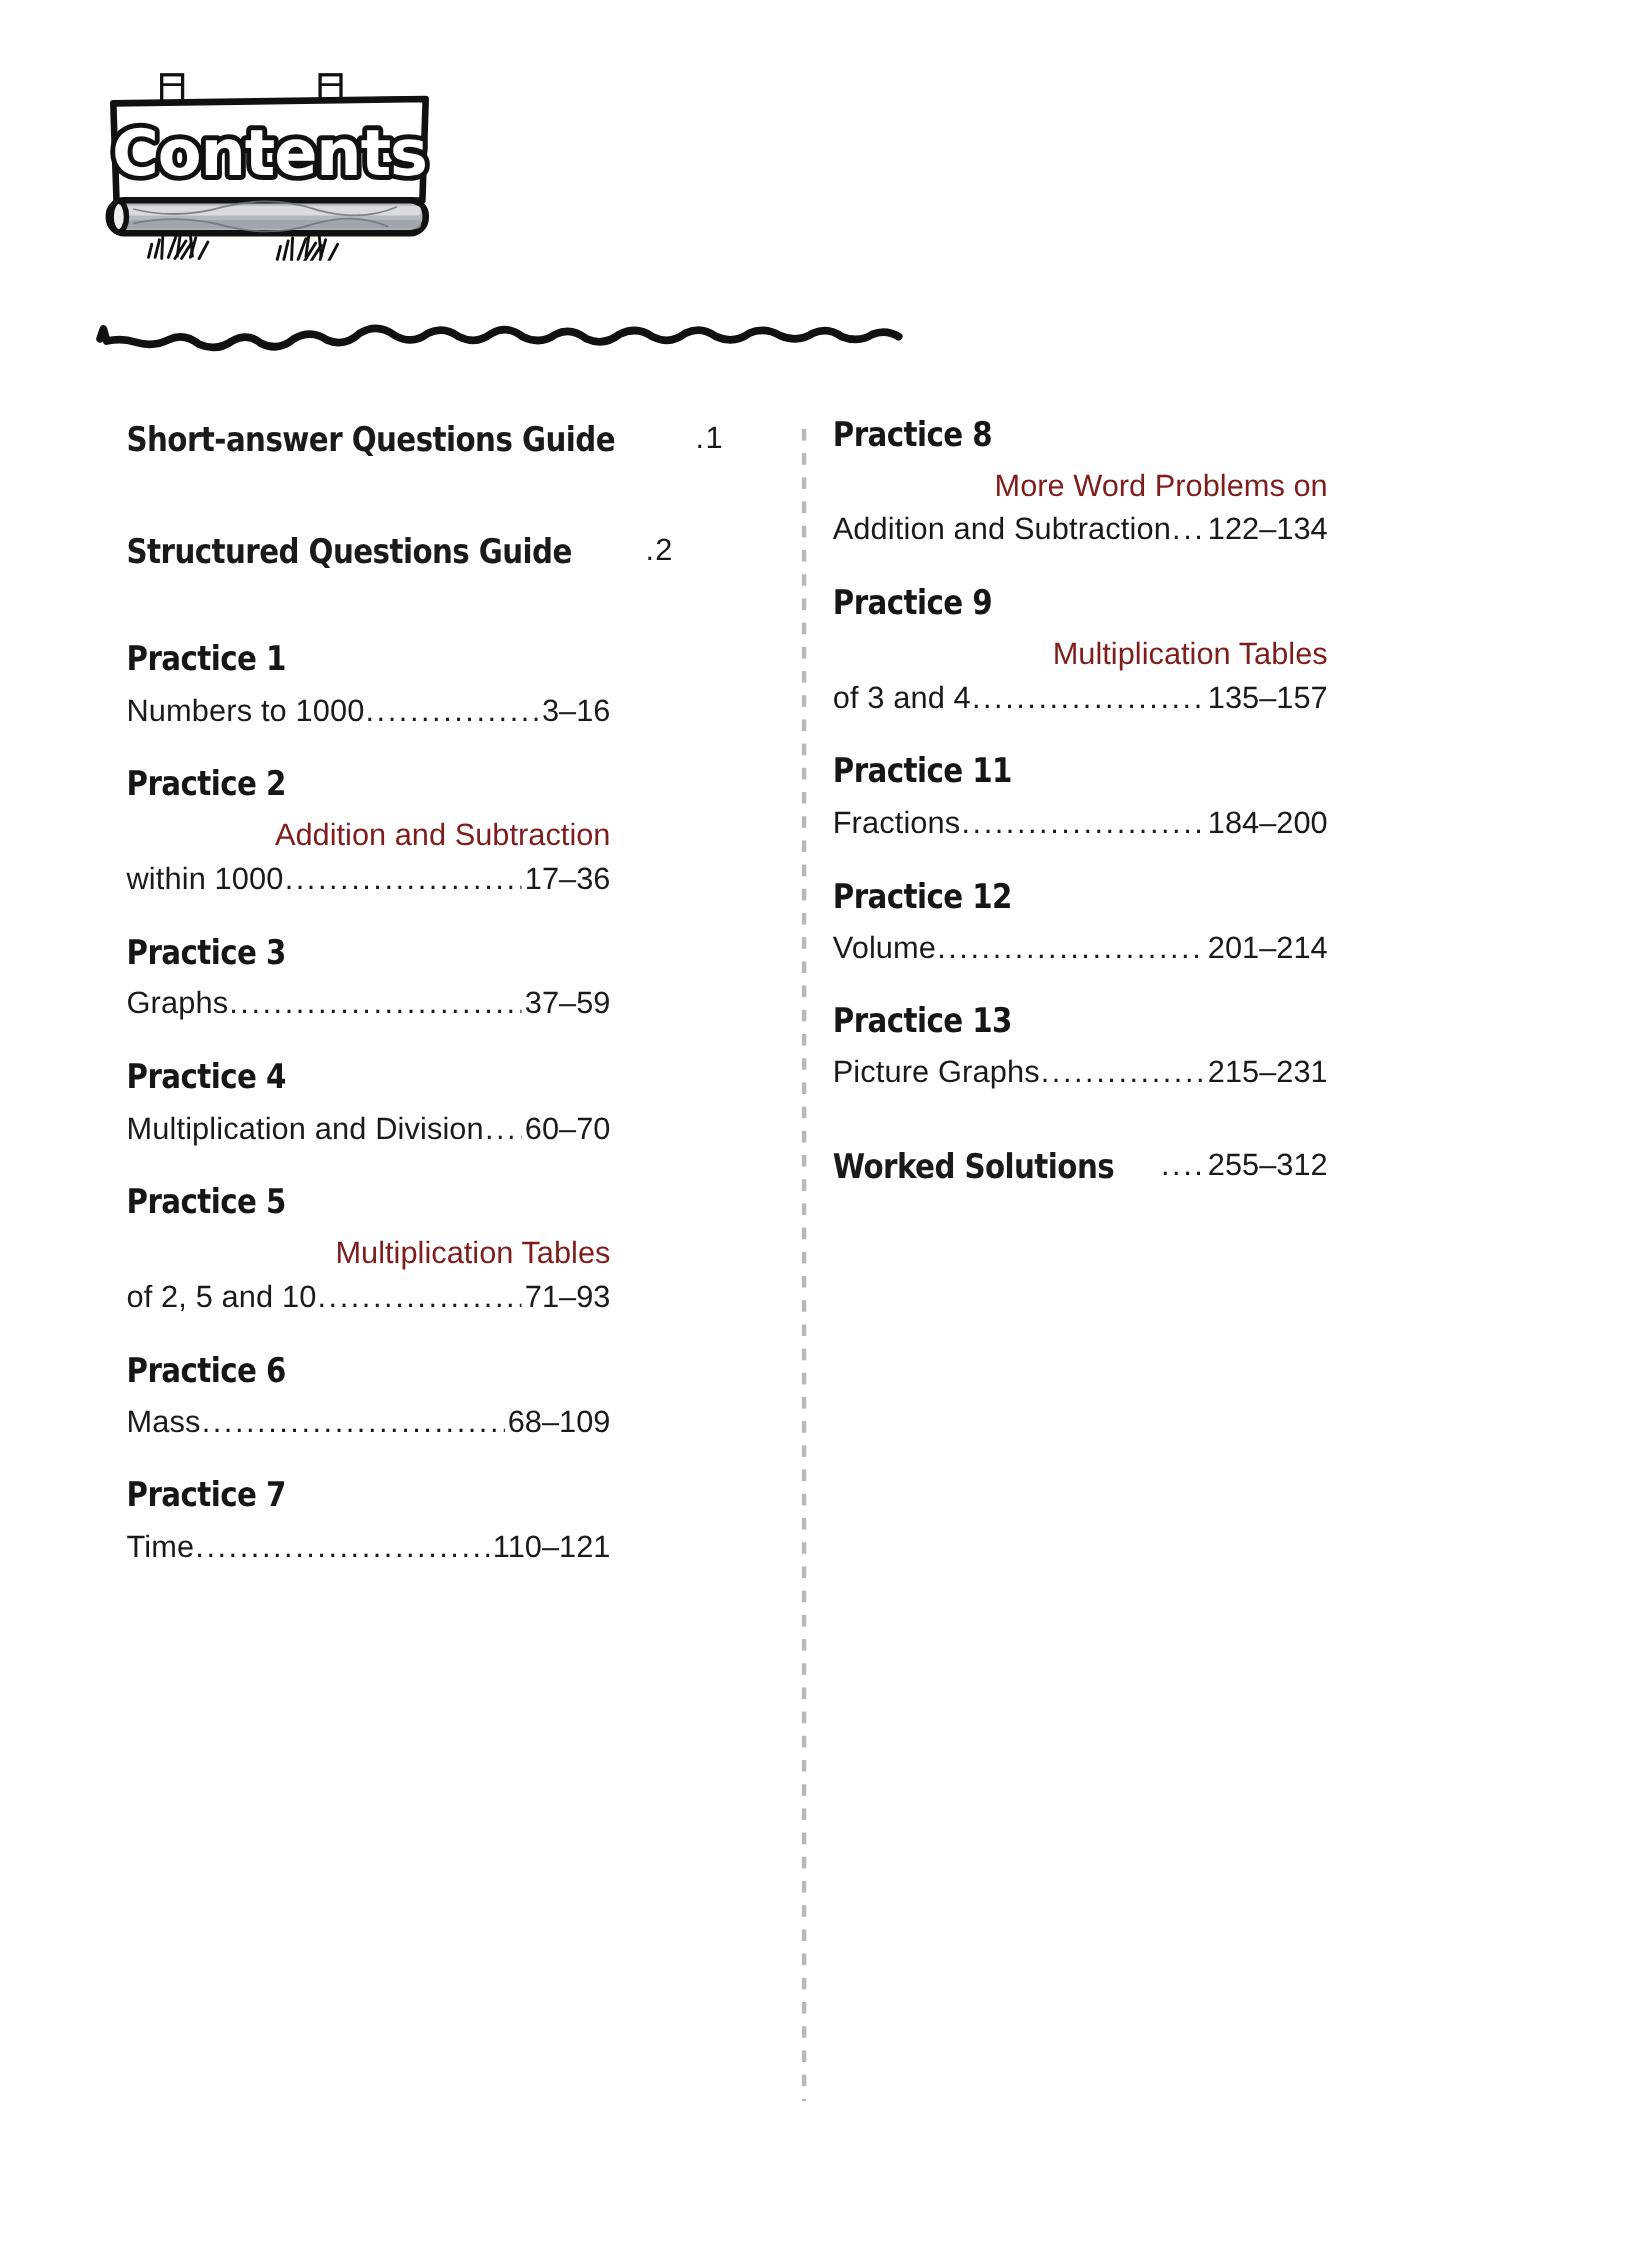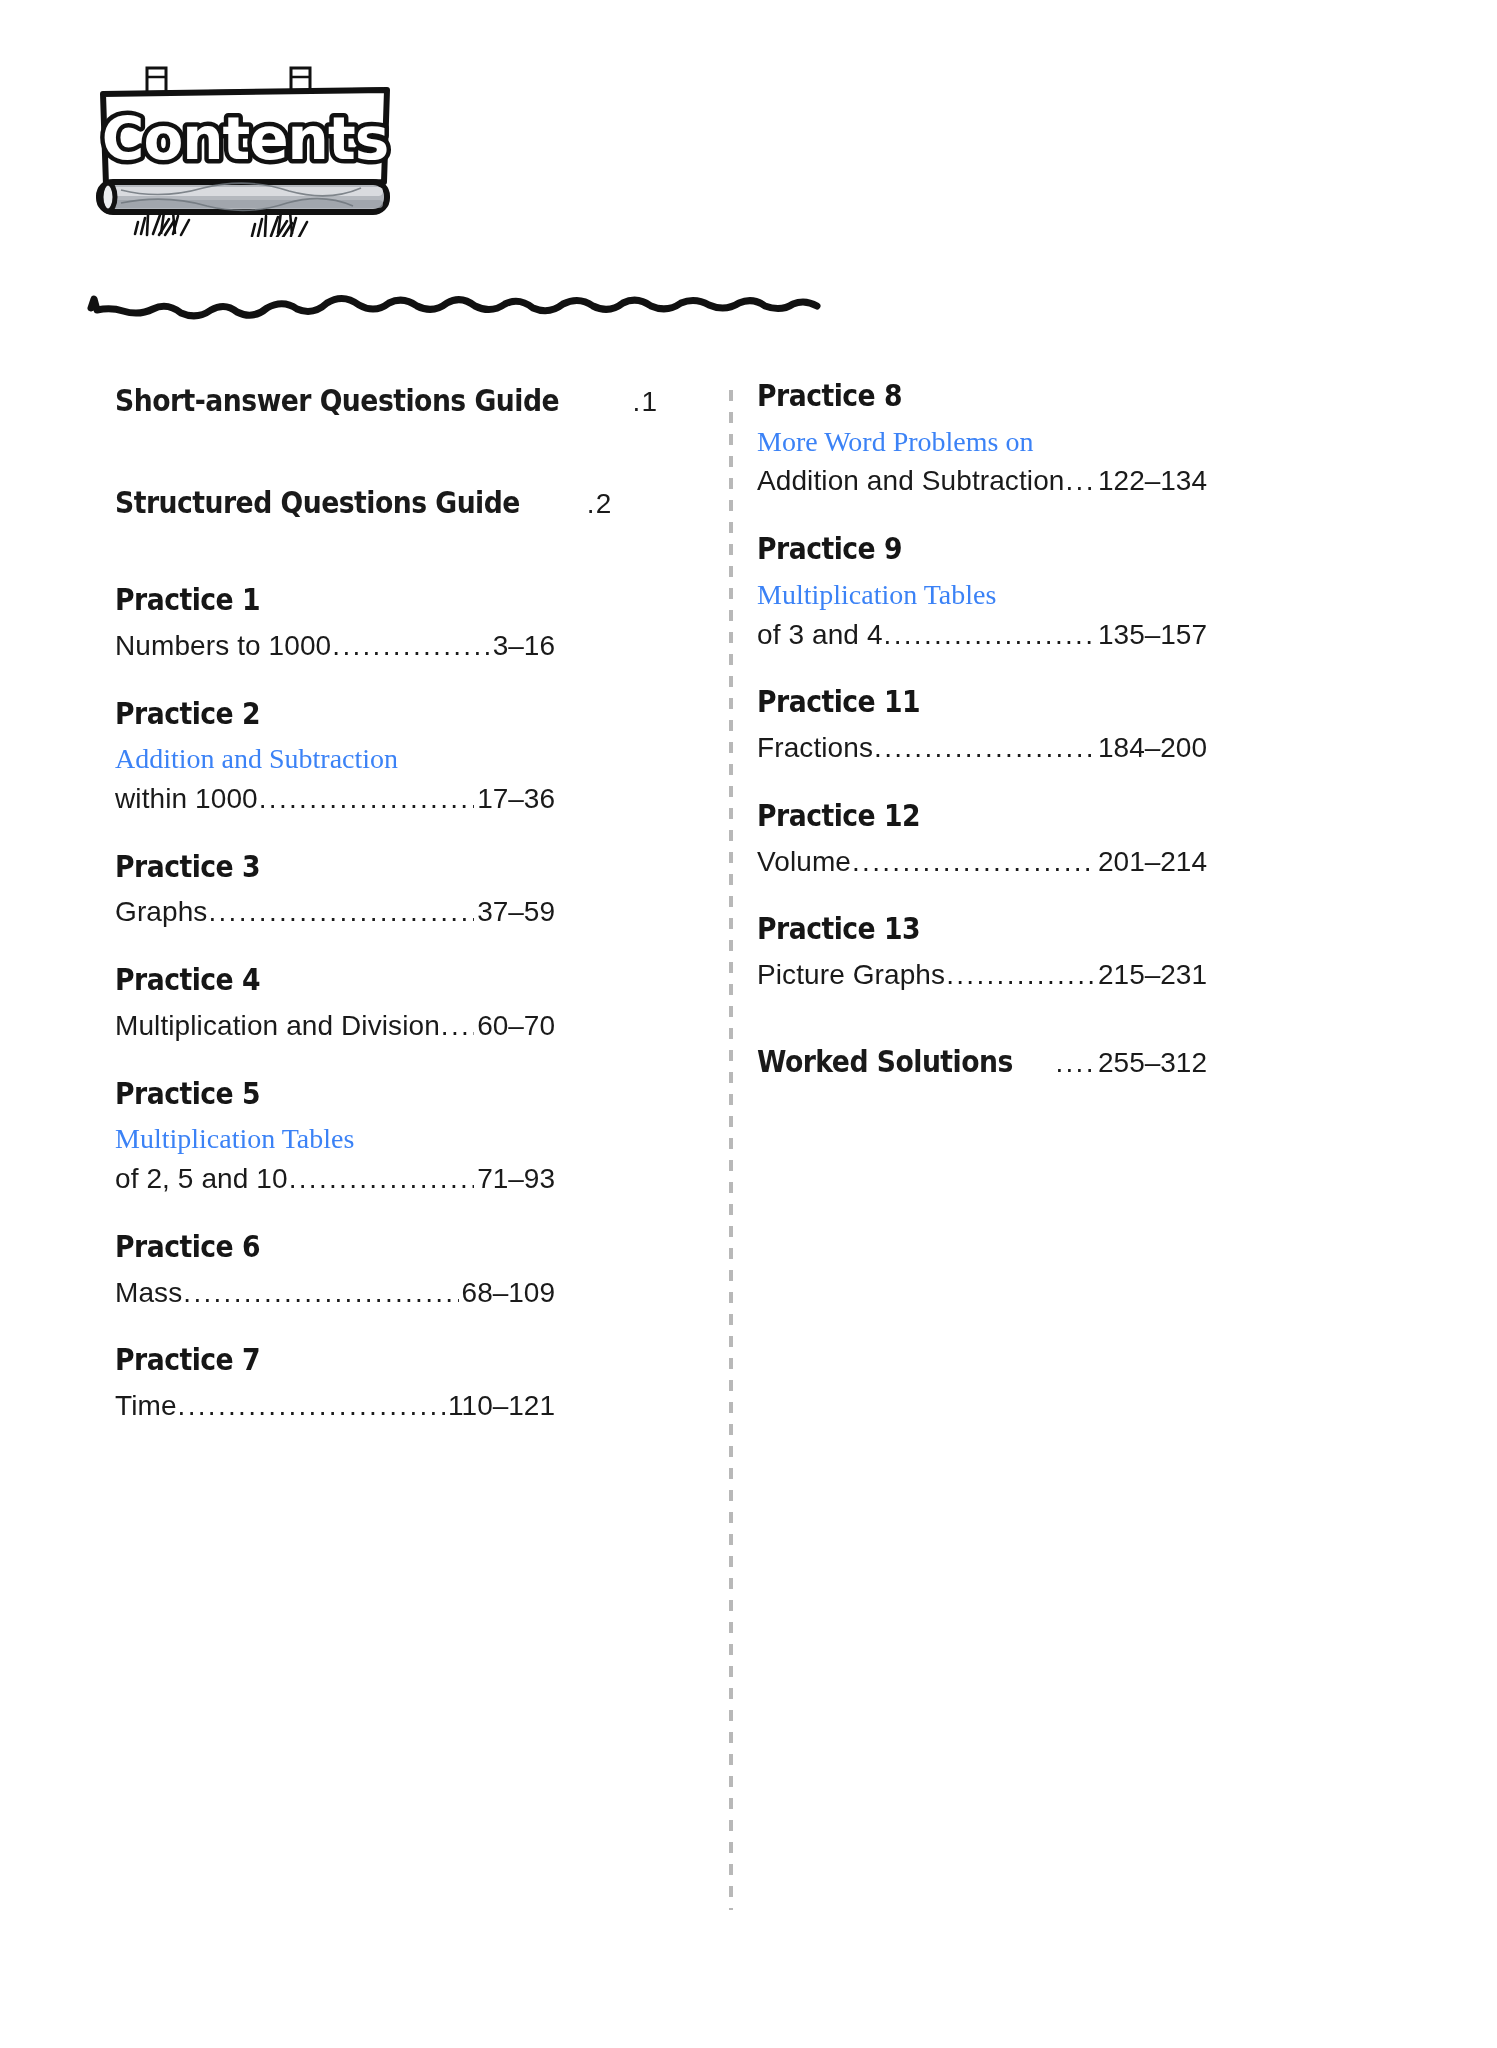--- a/index.html
+++ b/index.html
@@ -80,21 +80,21 @@
     transform-origin: left center;
     white-space: nowrap;
     margin-bottom: 9px;
   }
 
   
   .guide-entry { margin-bottom: 58px; }
 
   .leader-row {
     display: flex;
-    align-items: flex-end;
+    align-items: flex-start;
     width: 100%;
     line-height: 1.42;
   }
 
   .leader-label {
     font-family: "Liberation Sans", sans-serif;
     font-size: 28px;
     color: #1a1a1a;
     white-space: nowrap;
     letter-spacing: 0.1px;
@@ -130,25 +130,26 @@
     font-size: 31px;
     letter-spacing: -0.6px;
     transform: scaleX(0.86);
     transform-origin: left center;
     display: inline-block;
   }
   .guide-entry .leader-dots { letter-spacing: 2.6px; }
 
   
   .desc-line {
-    font-family: Liberation Serif, serif;
+    font-family: Liberation Sans, sans-serif;
     font-size: 28px;
     line-height: 1.42;
-    color: #3b82f6;
-    white-space: nowrap;
+    color: #7f1d1d;
+    white-space: nowrap;
+    text-align: right;
   }
 
   
   .solutions-entry { margin-top: 44px; }
   .solutions-entry .leader-label {
     font-family: "DejaVu Sans", sans-serif;
     font-weight: bold;
     font-size: 31px;
     letter-spacing: -0.6px;
     transform: scaleX(0.86);

